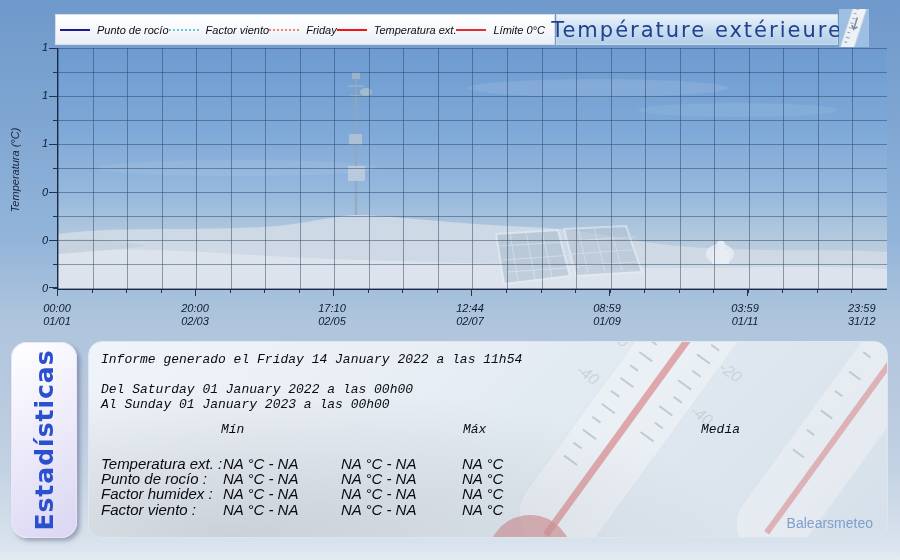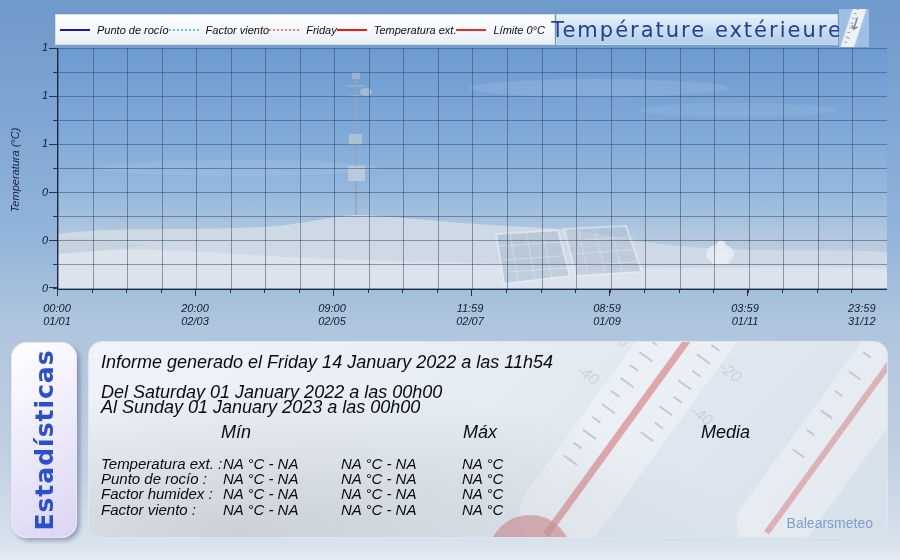--- a/index.html
+++ b/index.html
@@ -79,21 +79,21 @@
     letter-spacing:1px;white-space:nowrap;
   }
   .stats-panel{
     left:88px;top:341px;width:800px;height:197px;border-radius:14px;
     border:1px solid #dde6ee;box-sizing:border-box;overflow:hidden;
     background:linear-gradient(135deg,#eef4f9 0%,#e9eff5 30%,#dfe8f0 65%,#d6e0ea 100%);
   }
   .stats-shade{position:absolute;left:0;top:0;width:100%;height:100%;
     background:radial-gradient(ellipse at 18% 100%,rgba(148,153,163,.35),transparent 55%);}
   .stats-decor{position:absolute;right:0;top:0;width:430px;height:197px;opacity:.55;}
-  .stat-text{position:absolute;font-style:italic;font-size:18px;color:#0a0a12;white-space:nowrap;}
+  .stat-text{position:absolute;font-style:italic;font-size:13px;color:#0a0a12;white-space:nowrap;font-family:Liberation Mono, monospace;}
   .info1{left:12px;top:10px;}
   .info2{left:12px;top:40px;}
   .info3{left:12px;top:55px;}
   .hdr-min{left:132px;top:80px;}
   .hdr-max{left:374px;top:80px;}
   .hdr-media{left:612px;top:80px;}
   .stat-rows{position:absolute;left:12px;top:113px;width:700px;}
   .stat-row{position:relative;height:15.2px;}
   .stat-row span{position:absolute;font-style:italic;font-size:15px;color:#0a0a12;white-space:nowrap;}
   .cell-label{left:0;}
@@ -220,26 +220,26 @@
       <span class="t">00:00</span>
       <span class="d">01/01</span>
     </div>
 
     <div class="xl">
       <span class="t">20:00</span>
       <span class="d">02/03</span>
     </div>
 
     <div class="xl">
-      <span class="t">09:00</span>
+      <span class="t">17:10</span>
       <span class="d">02/05</span>
     </div>
 
     <div class="xl">
-      <span class="t">11:59</span>
+      <span class="t">12:44</span>
       <span class="d">02/07</span>
     </div>
 
     <div class="xl">
       <span class="t">08:59</span>
       <span class="d">01/09</span>
     </div>
 
     <div class="xl">
       <span class="t">03:59</span>

